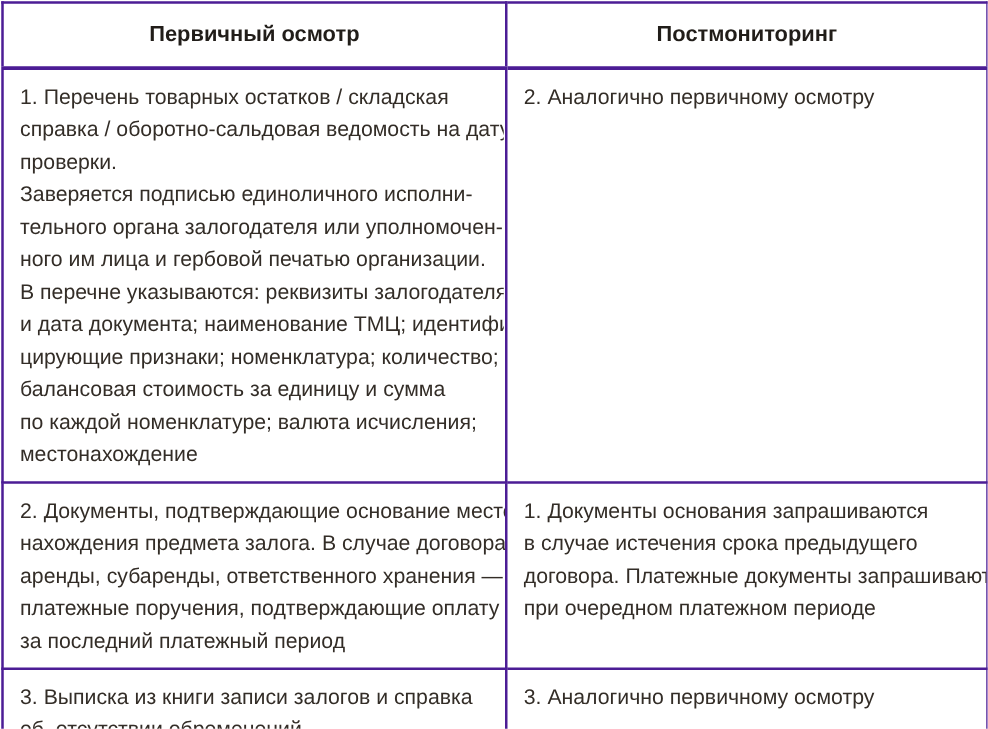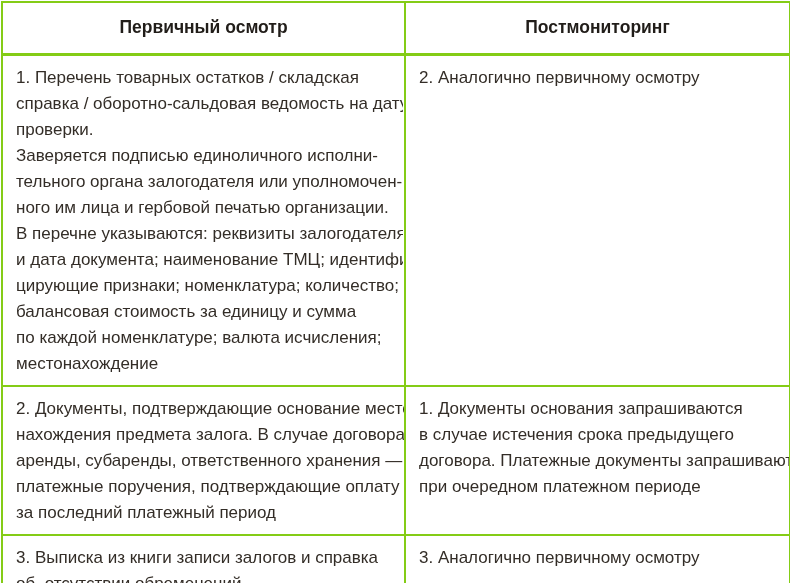--- a/index.html
+++ b/index.html
@@ -20,21 +20,21 @@
   table.doc-table {
     width: 788px;
     height: 581px;
     border-collapse: collapse;
     table-layout: fixed;
   }
   table.doc-table col.col-left  { width: 403px; }
   table.doc-table col.col-right { width: 385px; }
   table.doc-table th,
   table.doc-table td {
-    border: 2px solid #84cc16;
+    border: 2px solid #4c1d95;
     box-sizing: border-box;
     vertical-align: top;
   }
   table.doc-table th {
     height: 52px;
     vertical-align: middle;
     text-align: center;
     font-weight: bold;
     font-size: 17.5px;
     color: #211d19;

